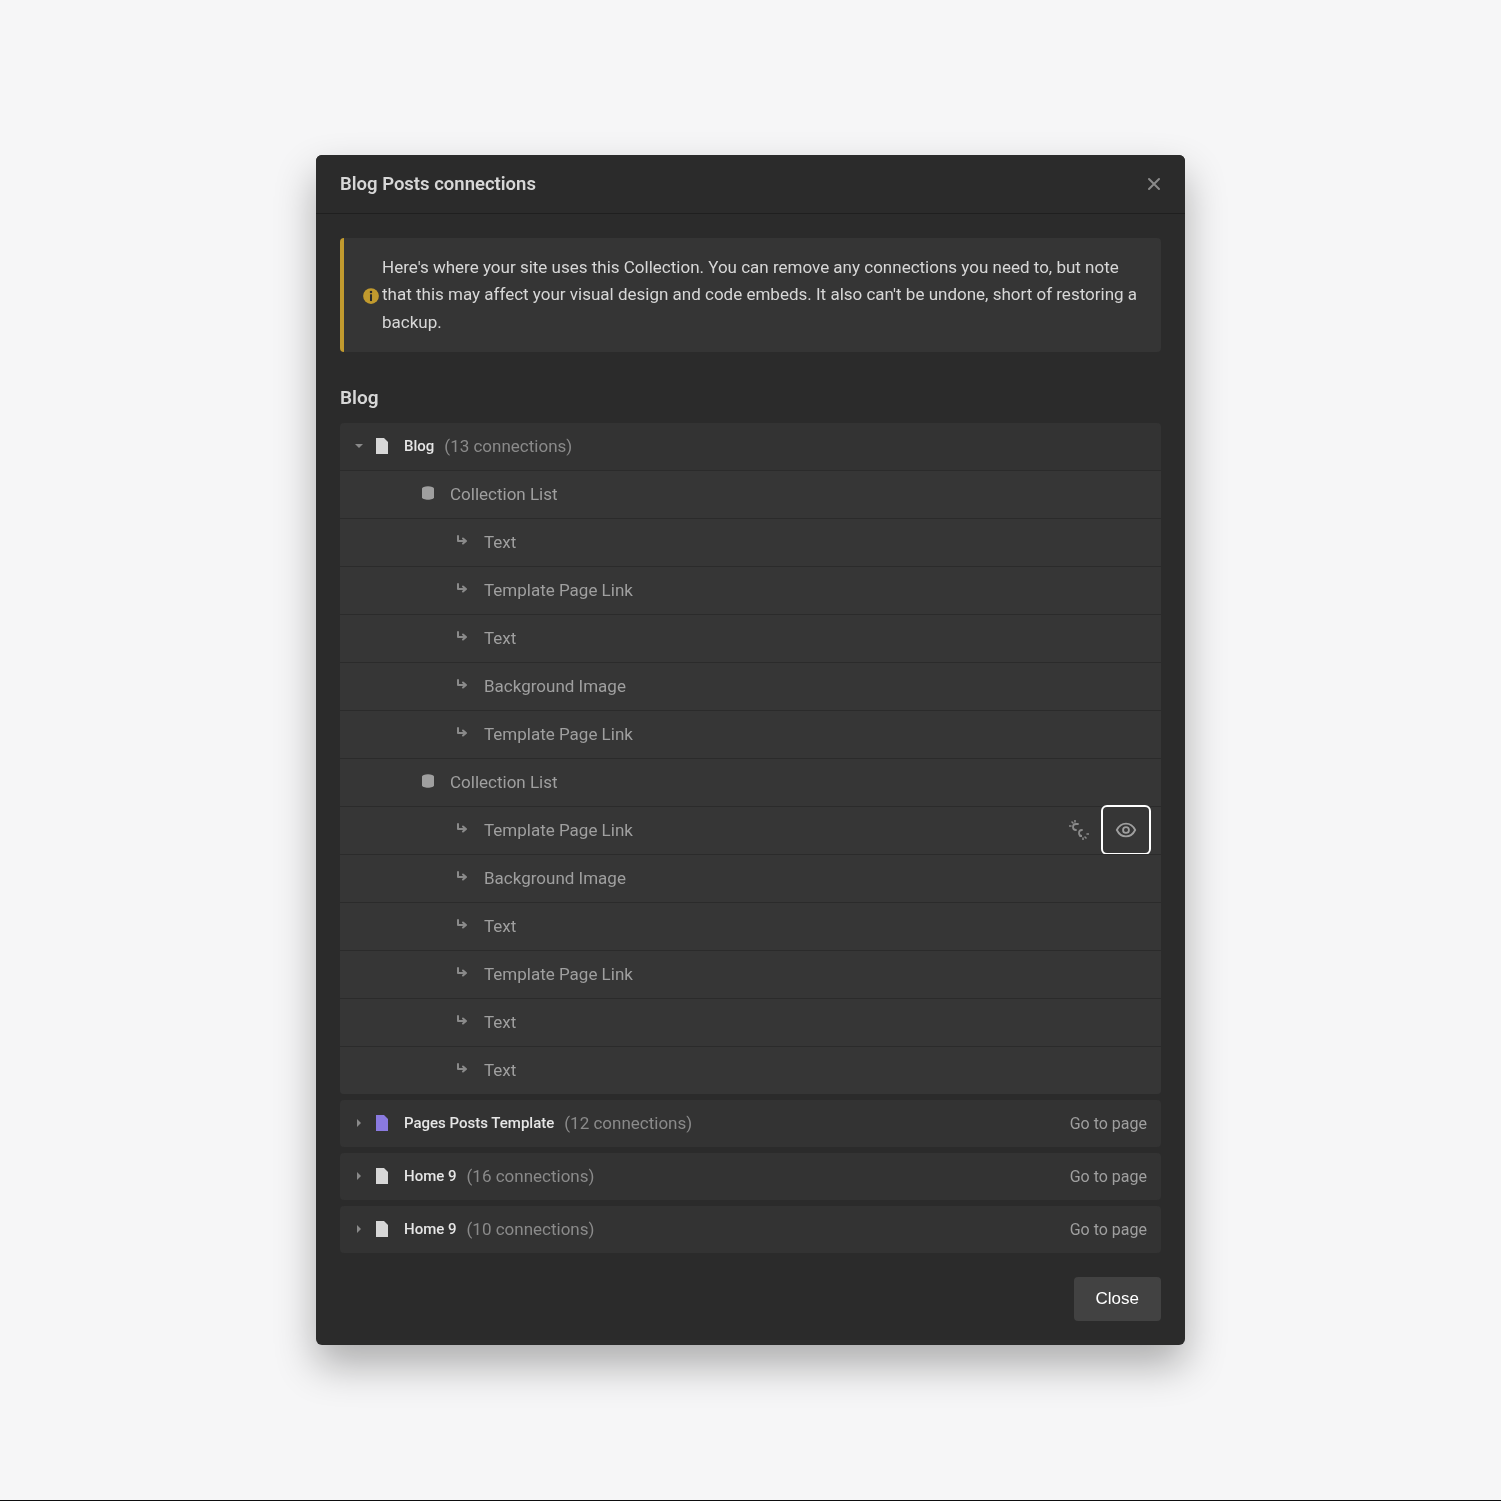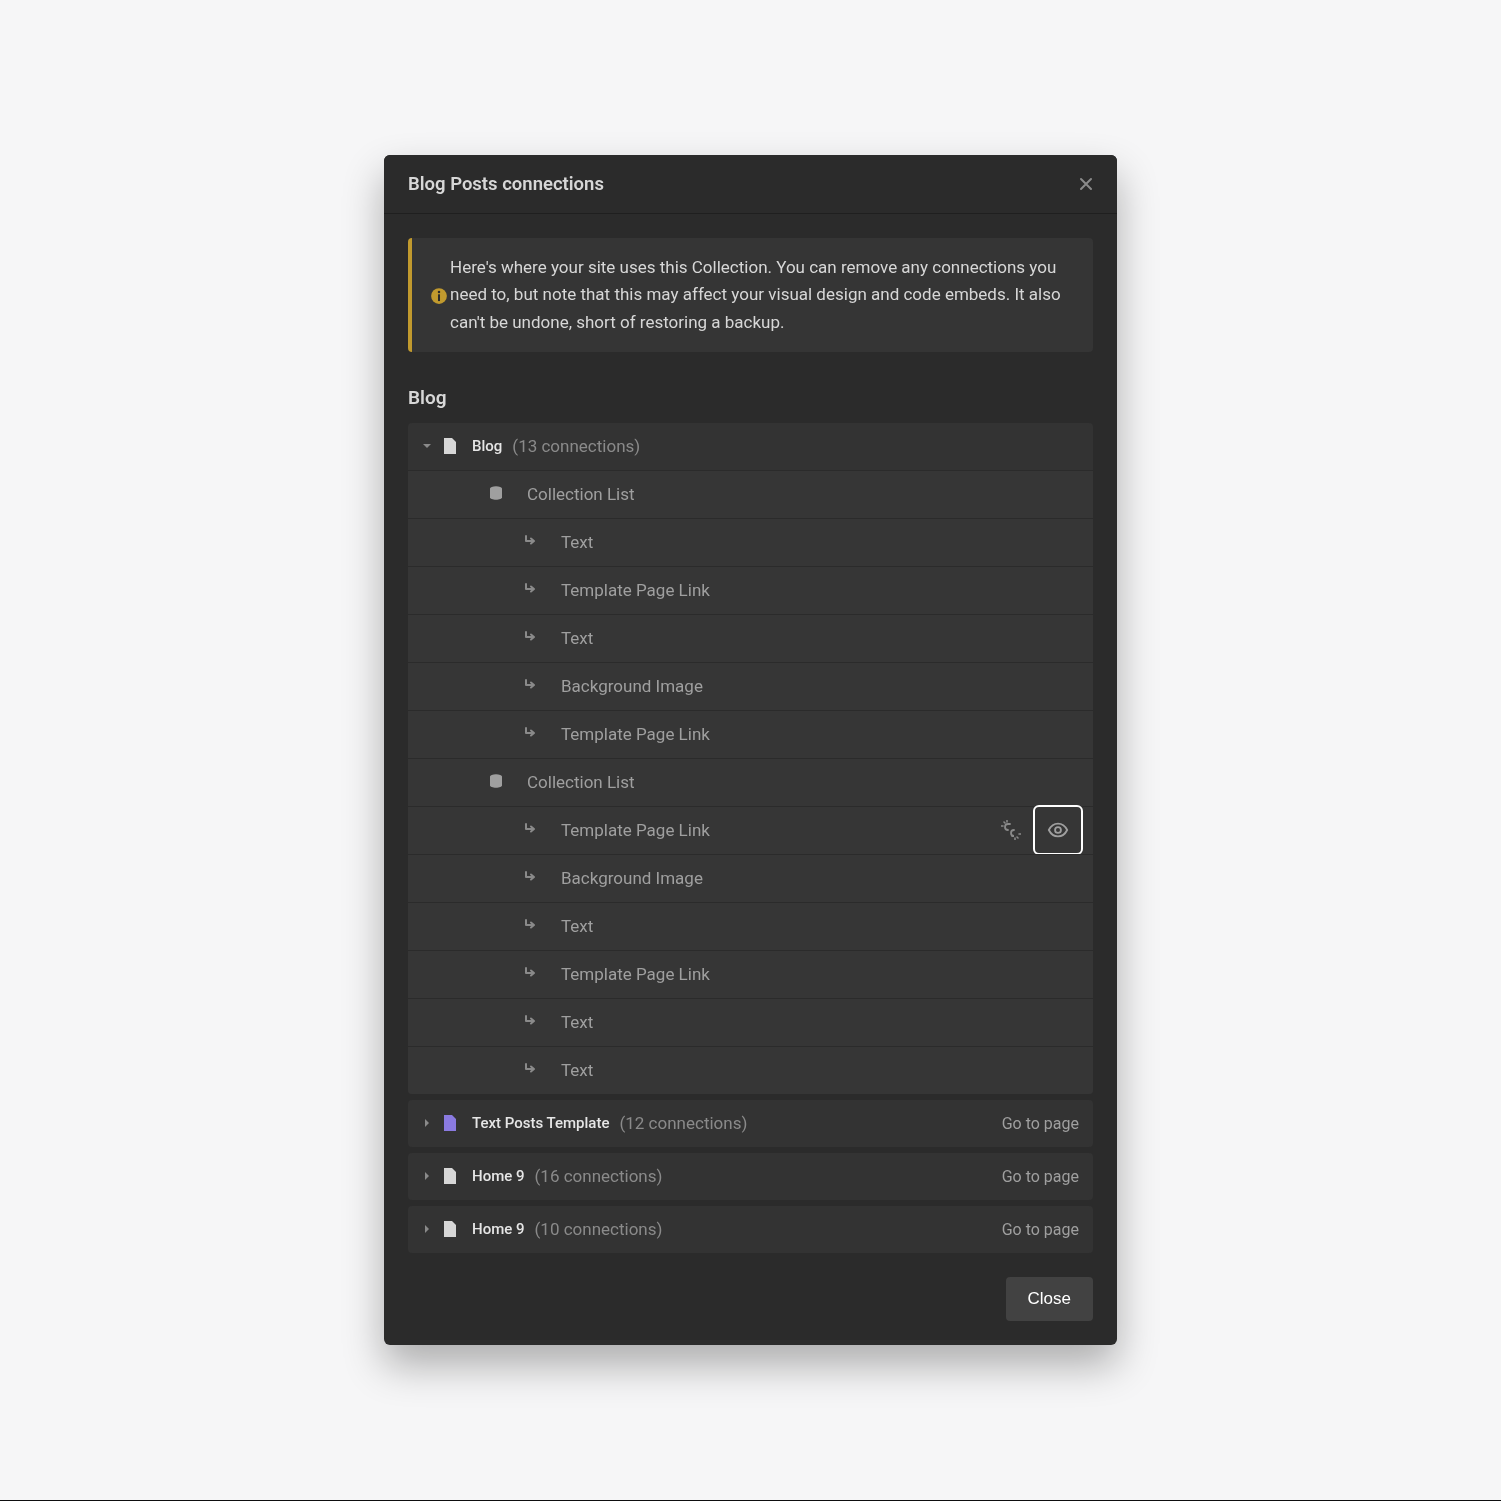--- a/index.html
+++ b/index.html
@@ -38,21 +38,21 @@
     display: flex;
     align-items: center;
     justify-content: center;
   }
   .bottom-strip {
     width: 1501px;
     height: 1px;
     background: var(--page-dark);
   }
   .panel {
-    width: 733px;
+    width: 869px;
     background: var(--panel-bg);
     border-radius: 6px;
     overflow: hidden;
     box-shadow: 0 20px 40px rgba(0,0,0,0.3);
     display: flex;
     flex-direction: column;
   }
   .panel-header {
     display: flex;
     align-items: center;
@@ -165,21 +165,20 @@
     flex-direction: column;
   }
   .child-row {
     display: flex;
     align-items: center;
     height: 48px;
     background: var(--row-bg-alt);
     border-top: 1px solid #2b2b2b;
     cursor: pointer;
     position: relative;
-    gap: 9px;
   }
   .child-row.level1 { padding-left: 80px; }
   .child-row.level2 { padding-left: 114px; }
   .child-icon {
     width: 18px;
     height: 18px;
     color: var(--text-secondary);
     margin-right: 12px;
     flex: 0 0 auto;
   }
@@ -422,21 +421,21 @@
                 <svg width="10" height="10" viewBox="0 0 10 10">
                   <path d="M3 1 L7 5 L3 9 Z" fill="currentColor"></path>
                 </svg>
               </span>
               <span class="page-icon purple">
                 <svg width="16" height="18" viewBox="0 0 16 18">
                   <path d="M2 1 H10 L14 5 V17 H2 Z" fill="currentColor"></path>
                   <path d="M10 1 V5 H14" fill="none" stroke="#2b2b2b" stroke-width="0"></path>
                 </svg>
               </span>
-              <span class="page-name">Text Posts Template</span>
+              <span class="page-name">Pages Posts Template</span>
               <span class="page-count">(12 connections)</span>
               <span class="spacer"></span>
               <span class="go-link">Go to page</span>
             </div>
           </div>
           <div class="page-row">
             <div class="page-head">
               <span class="caret">
                 <svg width="10" height="10" viewBox="0 0 10 10">
                   <path d="M3 1 L7 5 L3 9 Z" fill="currentColor"></path>

